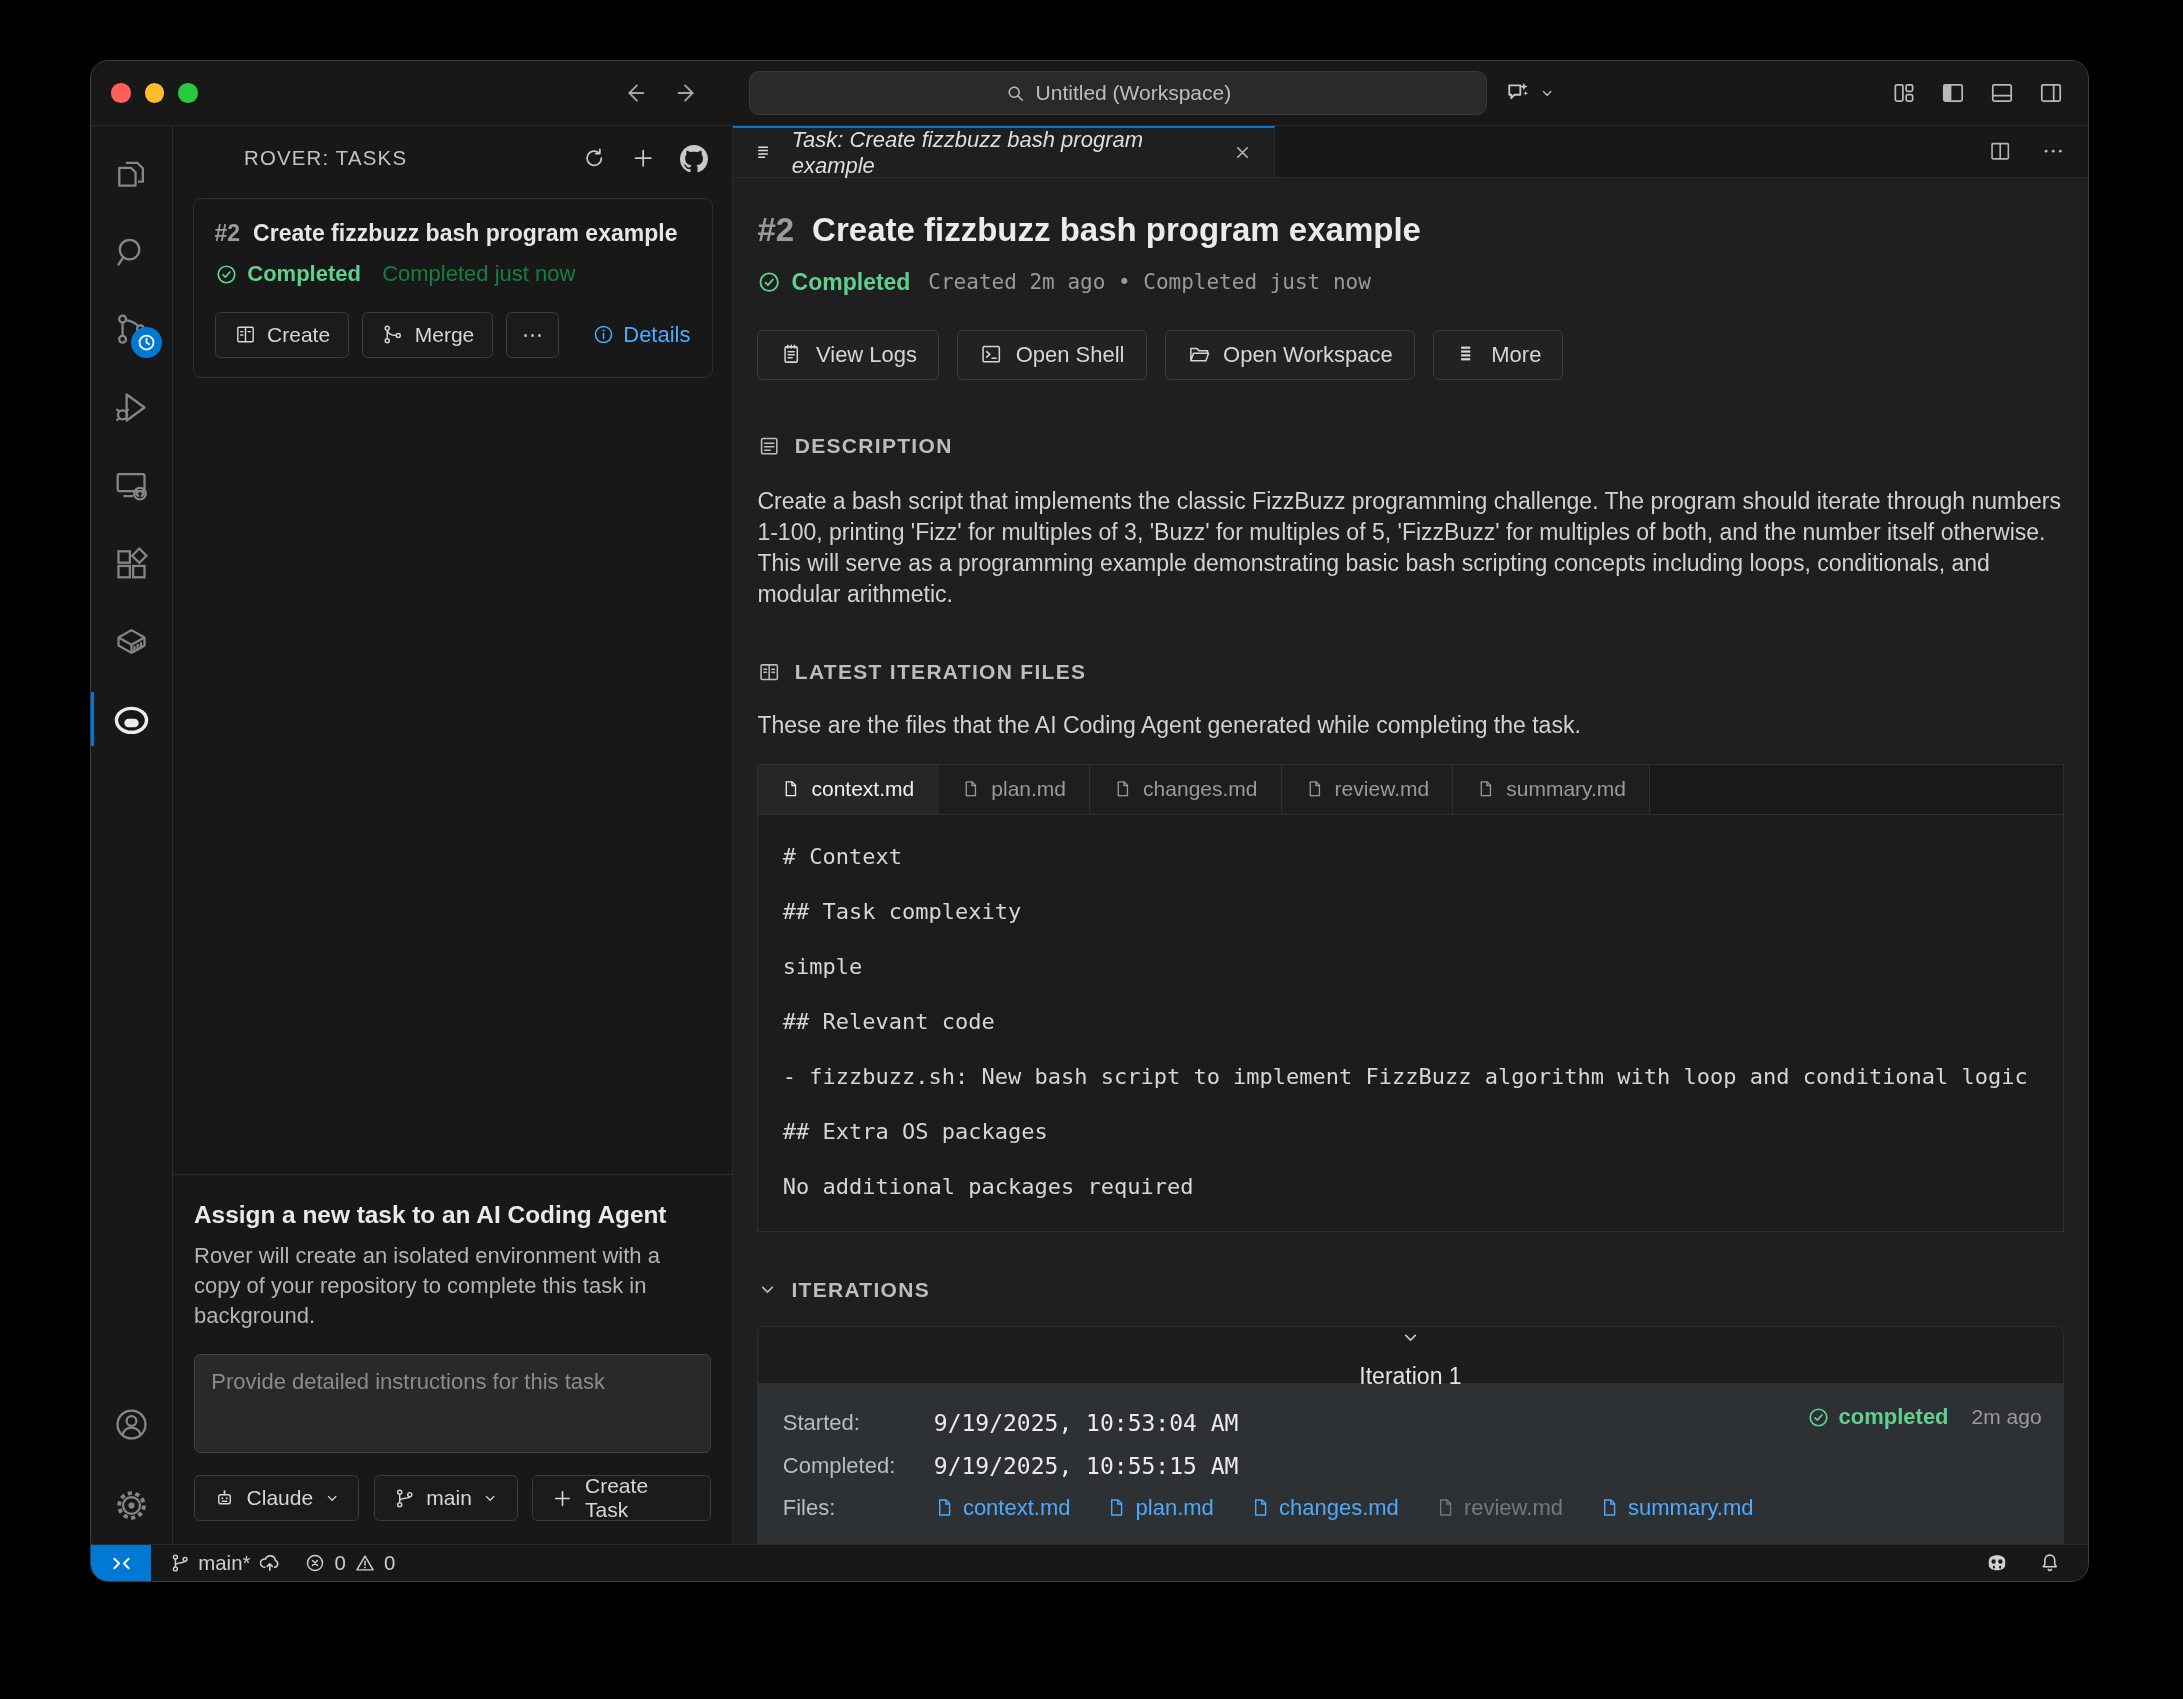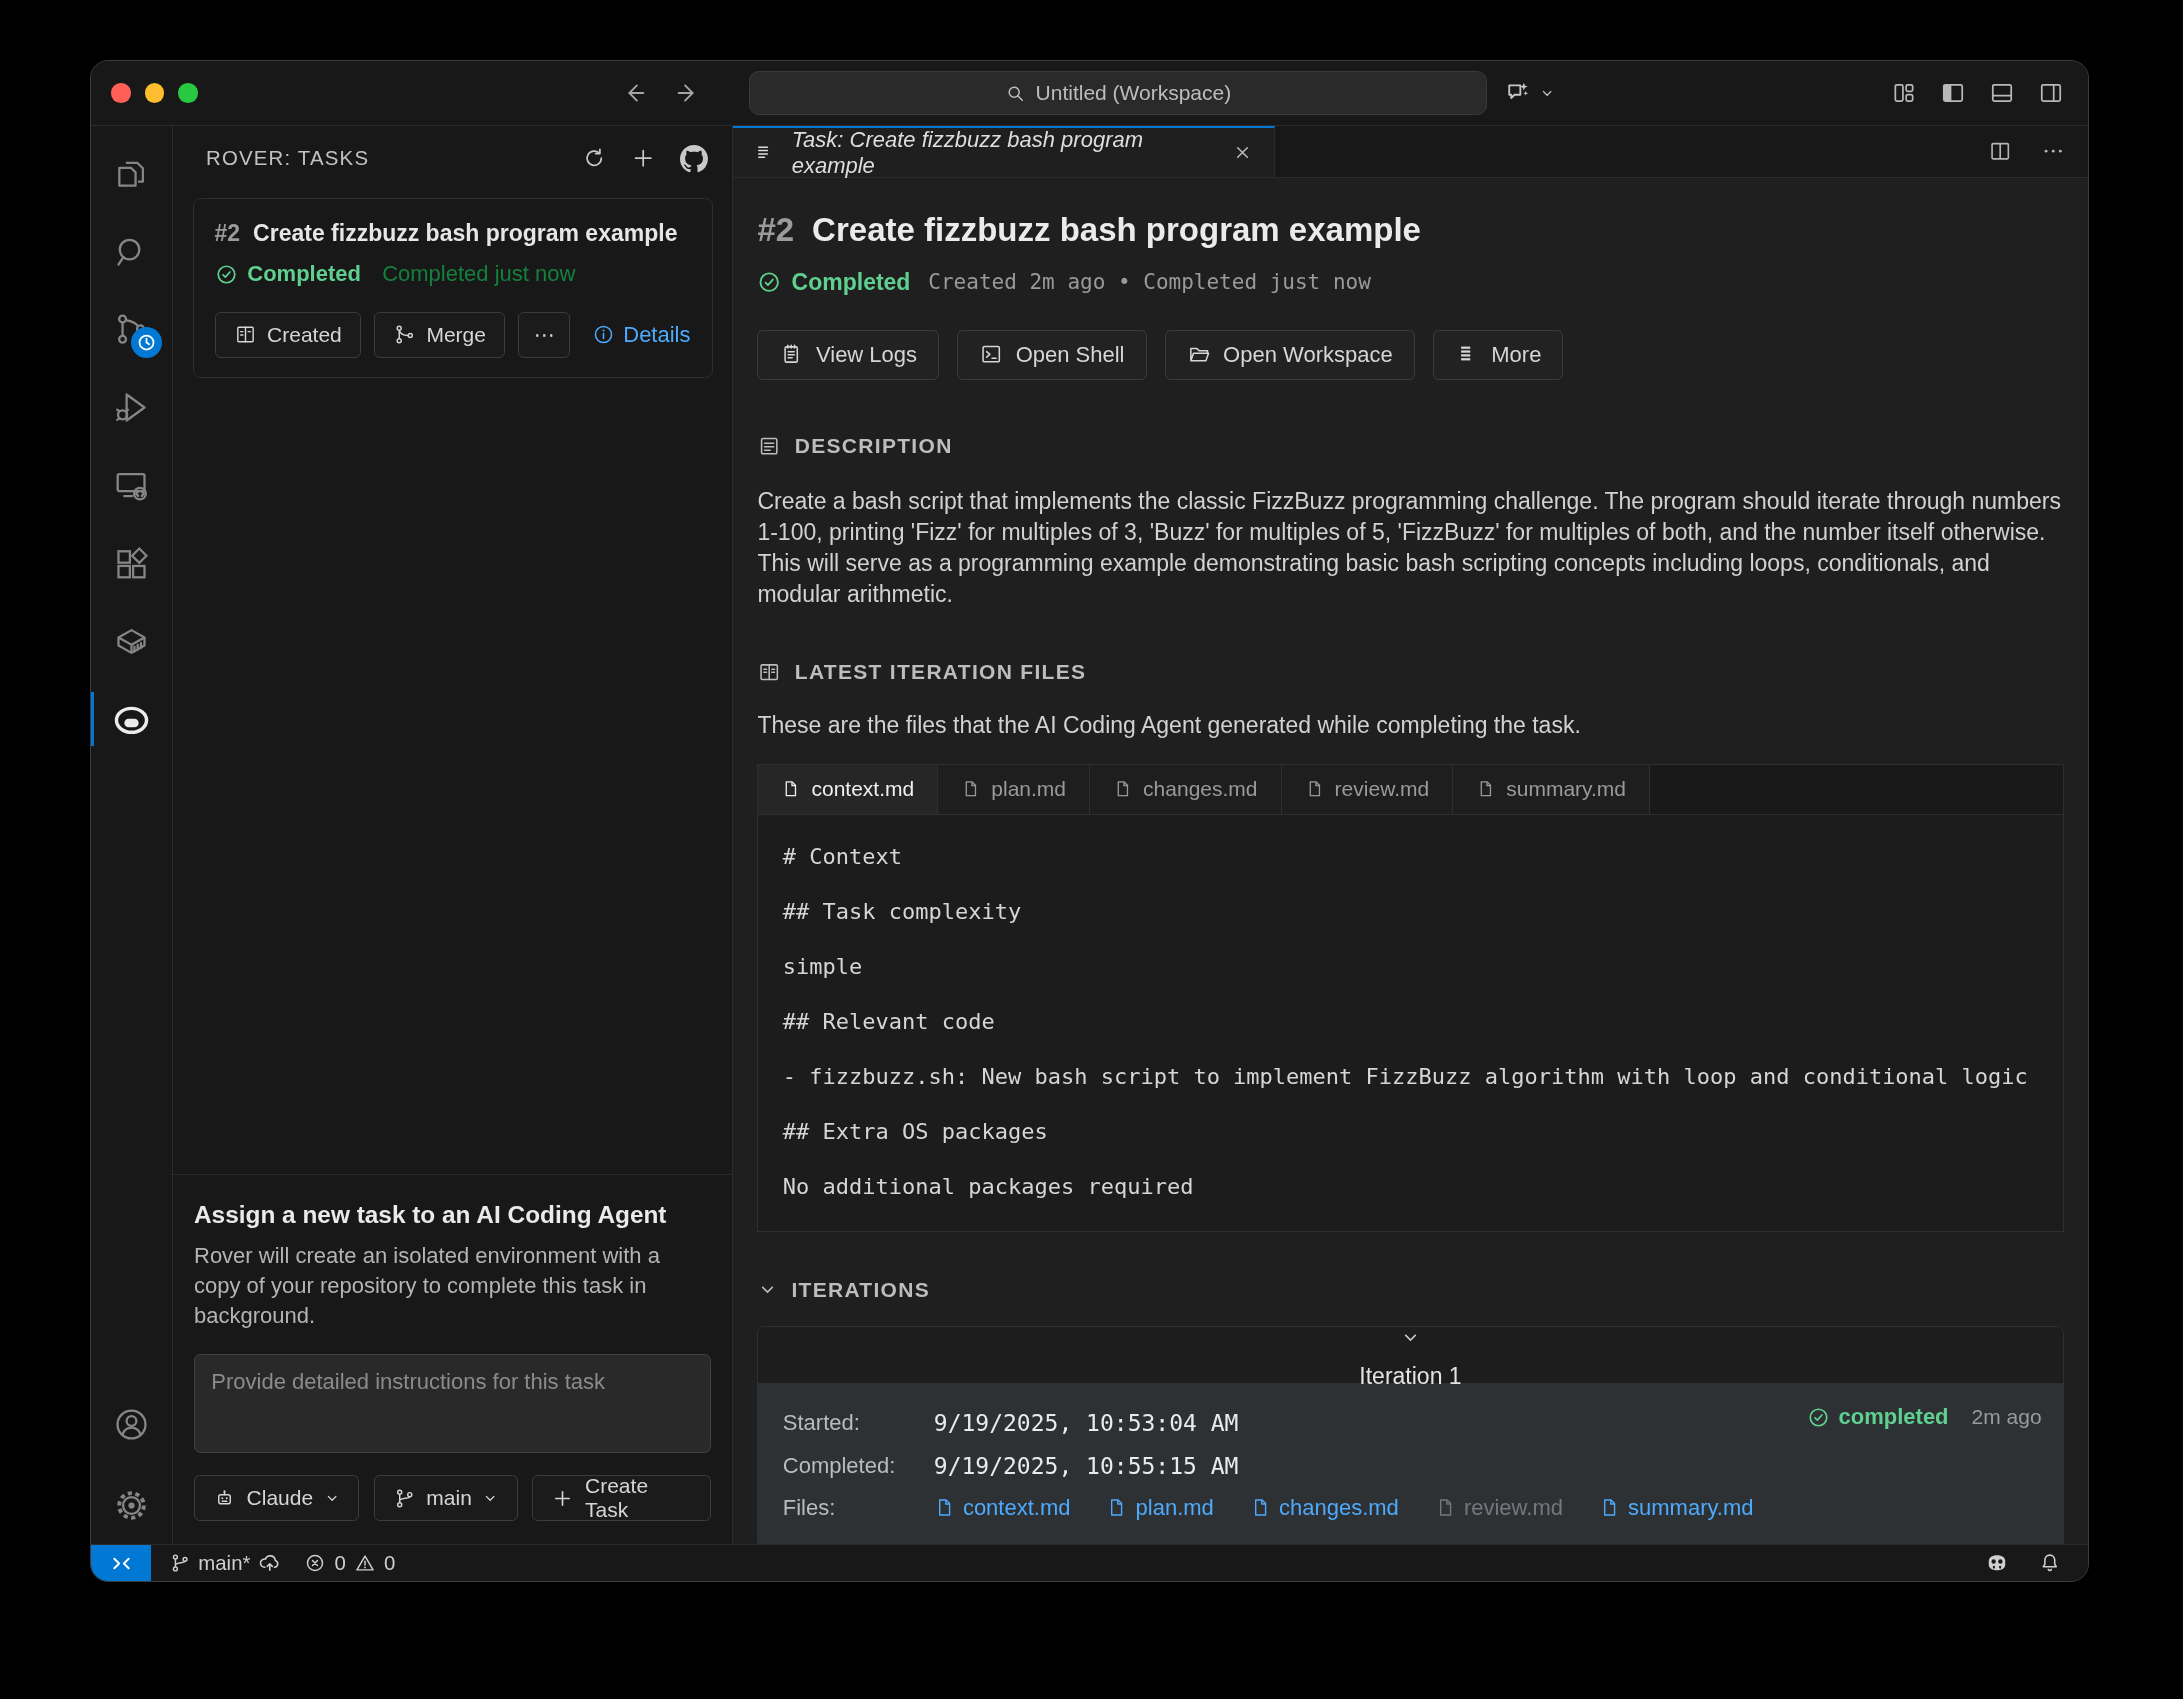--- a/index.html
+++ b/index.html
@@ -38,21 +38,21 @@
                             width:3.3px; background:#0078d4; }
   .scm-badge { position:absolute; right:9.8px; bottom:9.8px; width:31px; height:31px;
                border-radius:50%; background:#0078d4; display:flex; align-items:center;
                justify-content:center; color:#fff; }
   .ab-bottom { margin-top:auto; padding-bottom:4.9px; }
 
   .sidebar { width:560px; background:#181818; border-right:0.8px solid #2b2b2b;
              display:flex; flex-direction:column; flex:0 0 auto; }
   .sidebar-header { height:65px; display:flex; align-items:center; padding:0 24.4px 0 33px;
                     color:#c2c2c2; font-size:20.4px; letter-spacing:1.2px; flex:0 0 auto;}
-  .sidebar-header .sh-title { flex:1; }
+  .sidebar-header .sh-title { flex:1;margin-left:38px; }
   .sh-icons { display:flex; gap:24.4px; align-items:center; color:#c8c8c8; }
 
   .task-card { margin:6.5px 19.5px 0; border:0.8px solid #2e2e2e; border-radius:8.1px;
                padding:21px 21px 19.5px; }
   .tc-title { font-size:23px; color:#e6e6e6; font-weight:600; display:flex; gap:13px; }
   .tc-id { color:#9b9b9b; font-weight:600; }
   .tc-status { margin-top:14.7px; display:flex; align-items:center; gap:9.8px; font-size:22px; }
   .green { color:#5fd08f; }
   .tc-status .done-label { font-weight:700; }
   .tc-status .ago { color:#15803d; margin-left:11.4px; font-weight:400; }
@@ -353,21 +353,21 @@
           <span class="ago">Completed just now</span>
         </div>
         <div class="tc-actions">
           <div class="btn">
             <span>
               <svg class="ic" width="23" height="23" viewBox="0 0 24 24" fill="none" stroke="currentColor" stroke-width="1.5">
                   <rect x="4" y="4.5" width="16" height="15" rx="1"></rect>
                   <path d="M12 4.5v15M7 9h2.2M7 12.5h2.2M14.8 9H17" stroke-linecap="round"></path>
                 </svg>
             </span>
-            <span>Created</span>
+            <span>Create</span>
           </div>
           <div class="btn">
             <span>
               <svg class="ic" width="23" height="23" viewBox="0 0 24 24" fill="none" stroke="currentColor" stroke-width="1.5">
                   <circle cx="6.5" cy="5.5" r="2.1"></circle>
                   <circle cx="6.5" cy="18.5" r="2.1"></circle>
                   <circle cx="18" cy="13" r="2.1"></circle>
                   <path d="M6.5 7.6v8.8M6.8 8c.6 3.2 4.2 4.9 9 5"></path>
                 </svg>
             </span>

